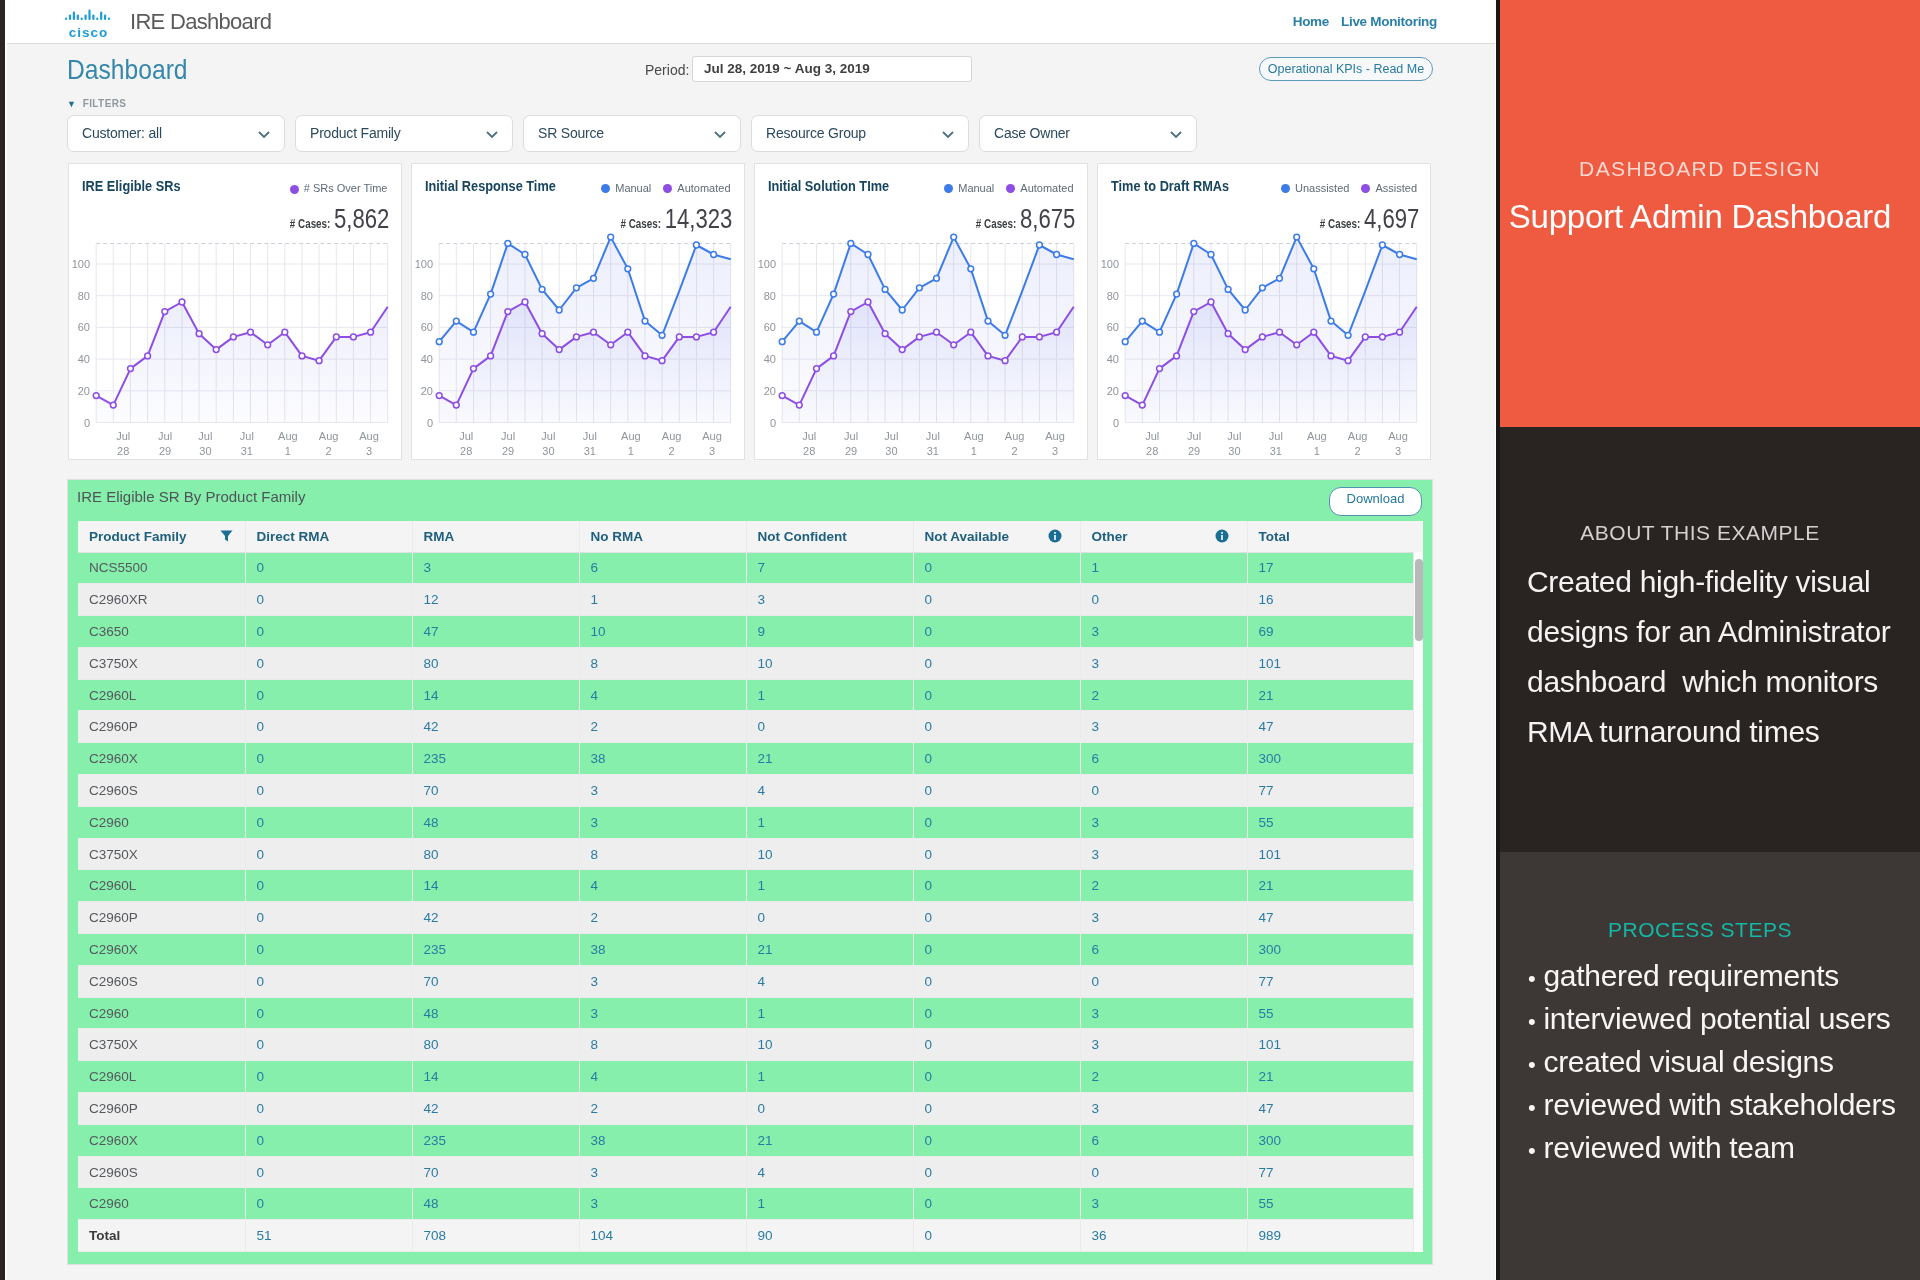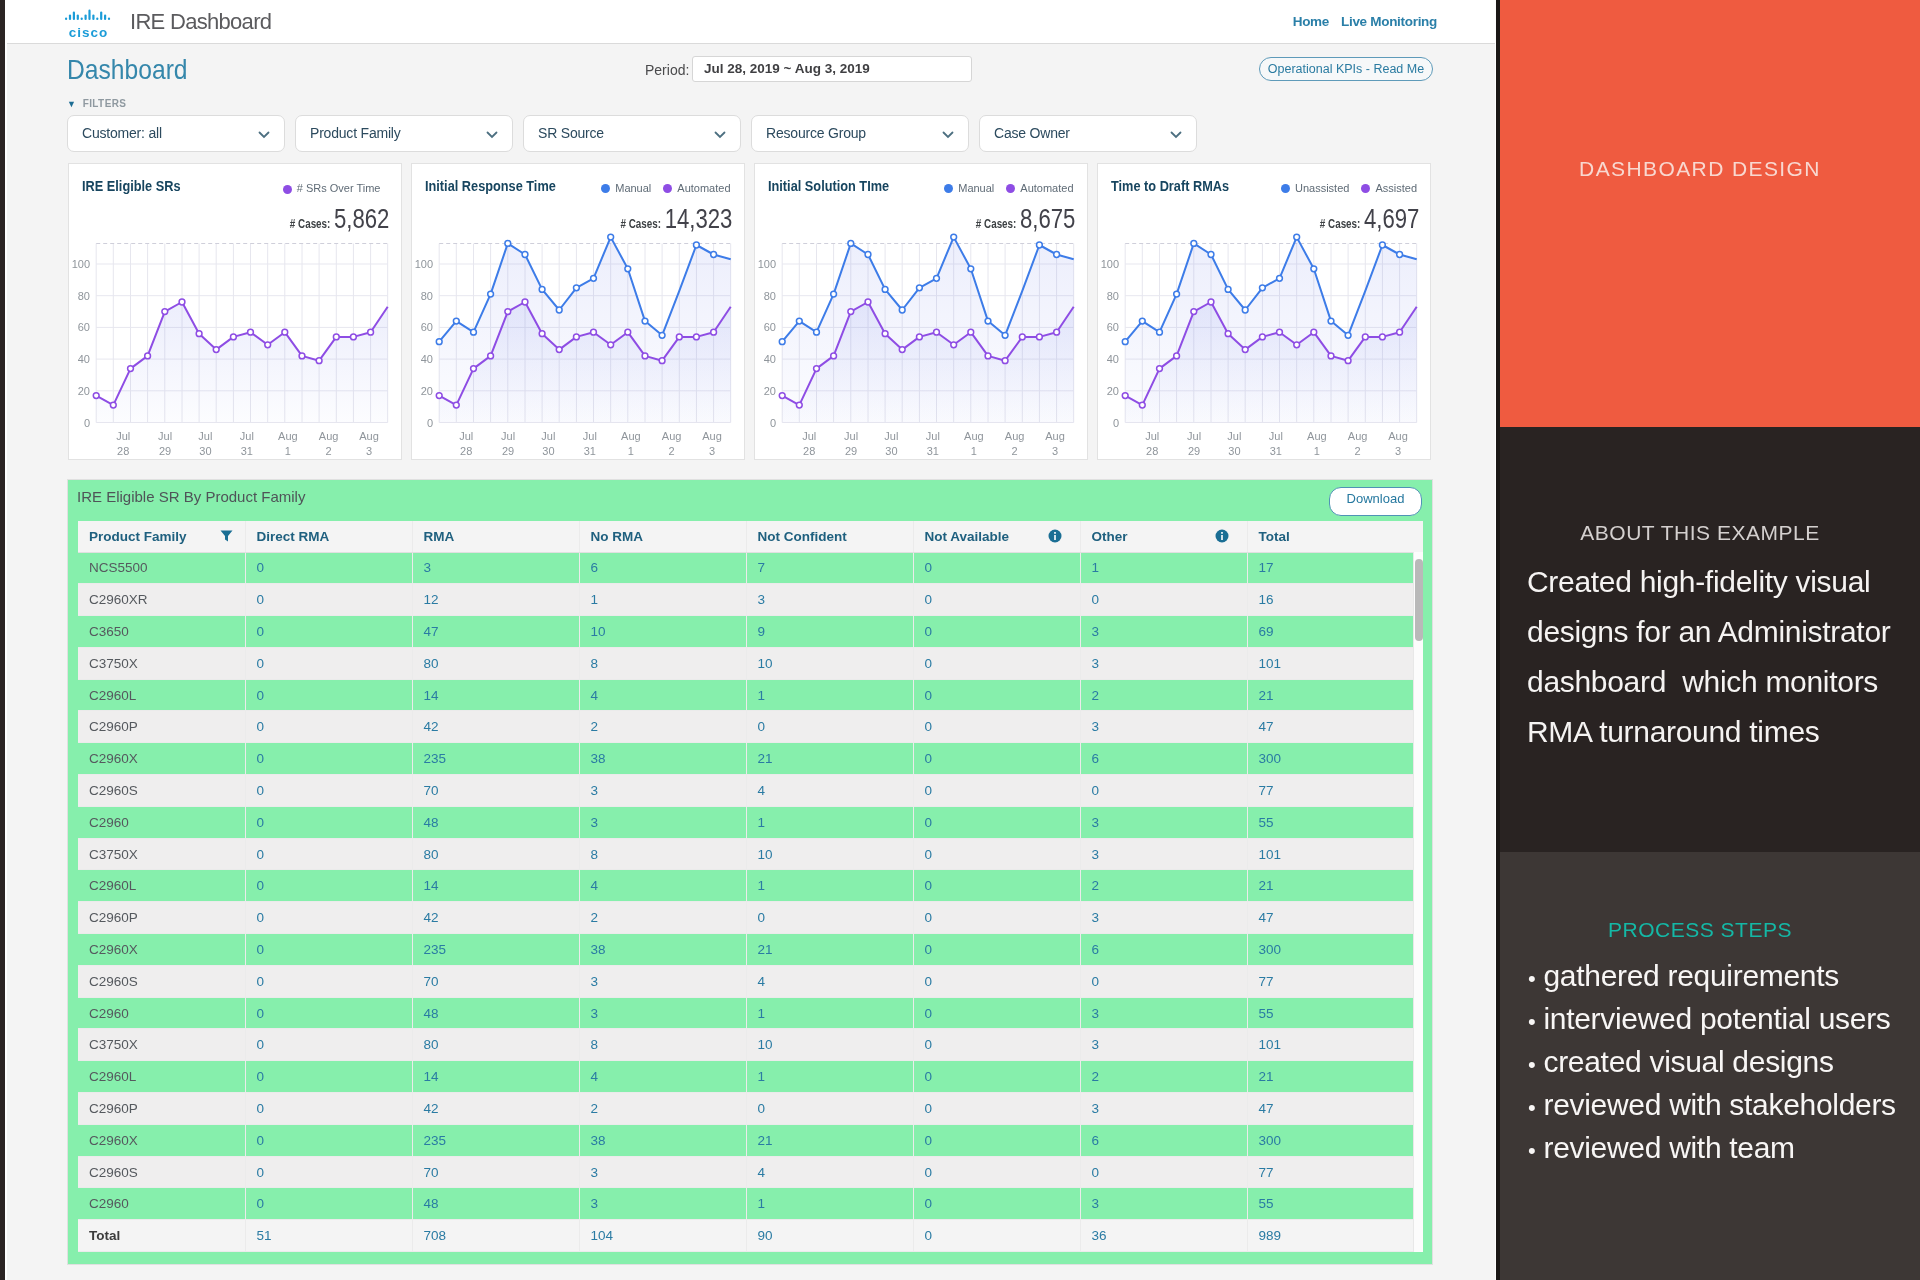--- a/index.html
+++ b/index.html
@@ -149,21 +149,21 @@
         <circle cx="181.5" cy="168.2" r="2.9" fill="#fff" stroke="#8e4de4" stroke-width="1.5"></circle>
         <circle cx="198.7" cy="180.8" r="2.9" fill="#fff" stroke="#8e4de4" stroke-width="1.5"></circle>
         <circle cx="215.8" cy="168.2" r="2.9" fill="#fff" stroke="#8e4de4" stroke-width="1.5"></circle>
         <circle cx="233.0" cy="191.9" r="2.9" fill="#fff" stroke="#8e4de4" stroke-width="1.5"></circle>
         <circle cx="250.1" cy="196.7" r="2.9" fill="#fff" stroke="#8e4de4" stroke-width="1.5"></circle>
         <circle cx="267.3" cy="172.9" r="2.9" fill="#fff" stroke="#8e4de4" stroke-width="1.5"></circle>
         <circle cx="284.4" cy="172.9" r="2.9" fill="#fff" stroke="#8e4de4" stroke-width="1.5"></circle>
         <circle cx="301.6" cy="168.2" r="2.9" fill="#fff" stroke="#8e4de4" stroke-width="1.5"></circle>
       </svg>
       <div class="ctitle">IRE Eligible SRs</div>
-      <div style="position:absolute;top:18px;right:20px;display:flex;align-items:flex-end;font-size:11px;color:#5f6b76;white-space:nowrap">
+      <div style="position:absolute;top:18px;right:13px;display:flex;align-items:flex-end;font-size:11px;color:#5f6b76;white-space:nowrap">
         <span style="width:9px;height:9px;border-radius:50%;background:#8e4de4;display:inline-block;margin-right:5px"></span>
         <span style="margin-right:0"># SRs Over Time</span>
       </div>
       <div class="cases"><span class="cl"># Cases:</span> <span class="cn">5,862</span></div>
     </div>
     <div class="card" style="left:403.5px">
       <svg width="334" height="297" style="position:absolute;left:0;top:0">
         <defs>
           <linearGradient id="ag" x1="0" y1="0" x2="0" y2="1">
             <stop offset="0" stop-color="#6e7de8" stop-opacity="0.13"></stop>
@@ -728,20 +728,21 @@
       <div id="scrolltrack">
         <div id="scrollthumb"></div>
       </div>
     </div>
   </div>
 <div id="panel">
 <div class="sec" id="sec1"></div>
 <div class="sec" id="sec2"></div>
 <div class="sec" id="sec3"></div>
 <div class="shead" style="top:157px;color:#f8d8d0;letter-spacing:1.4px">DASHBOARD DESIGN</div>
+<div id="bigtitle">Support Admin Dashboard</div>
 <div class="shead" style="top:521px;color:#d4d0cf">ABOUT THIS EXAMPLE</div>
 <p style="position:absolute;left:31px;top:557px;font-size:30px;line-height:50px;color:#f5f3f2;white-space:nowrap;letter-spacing:-0.3px">Created high-fidelity visual<br>designs for an Administrator<br>dashboard&nbsp;&nbsp;which monitors<br>RMA turnaround times</p>
 <div class="shead" style="top:918px;color:#14b8a6">PROCESS STEPS</div>
 <div style="position:absolute;left:32px;top:956px;font-size:30px;line-height:40px;color:#f8f6f5;white-space:nowrap;letter-spacing:-0.3px">
 <div><span style="font-size:22px">•</span> gathered requirements</div>
 <div><span style="font-size:22px">•</span> interviewed potential users</div>
 <div><span style="font-size:22px">•</span> created visual designs</div>
 <div><span style="font-size:22px">•</span> reviewed with stakeholders</div>
 <div><span style="font-size:22px">•</span> reviewed with team</div>
 </div>

